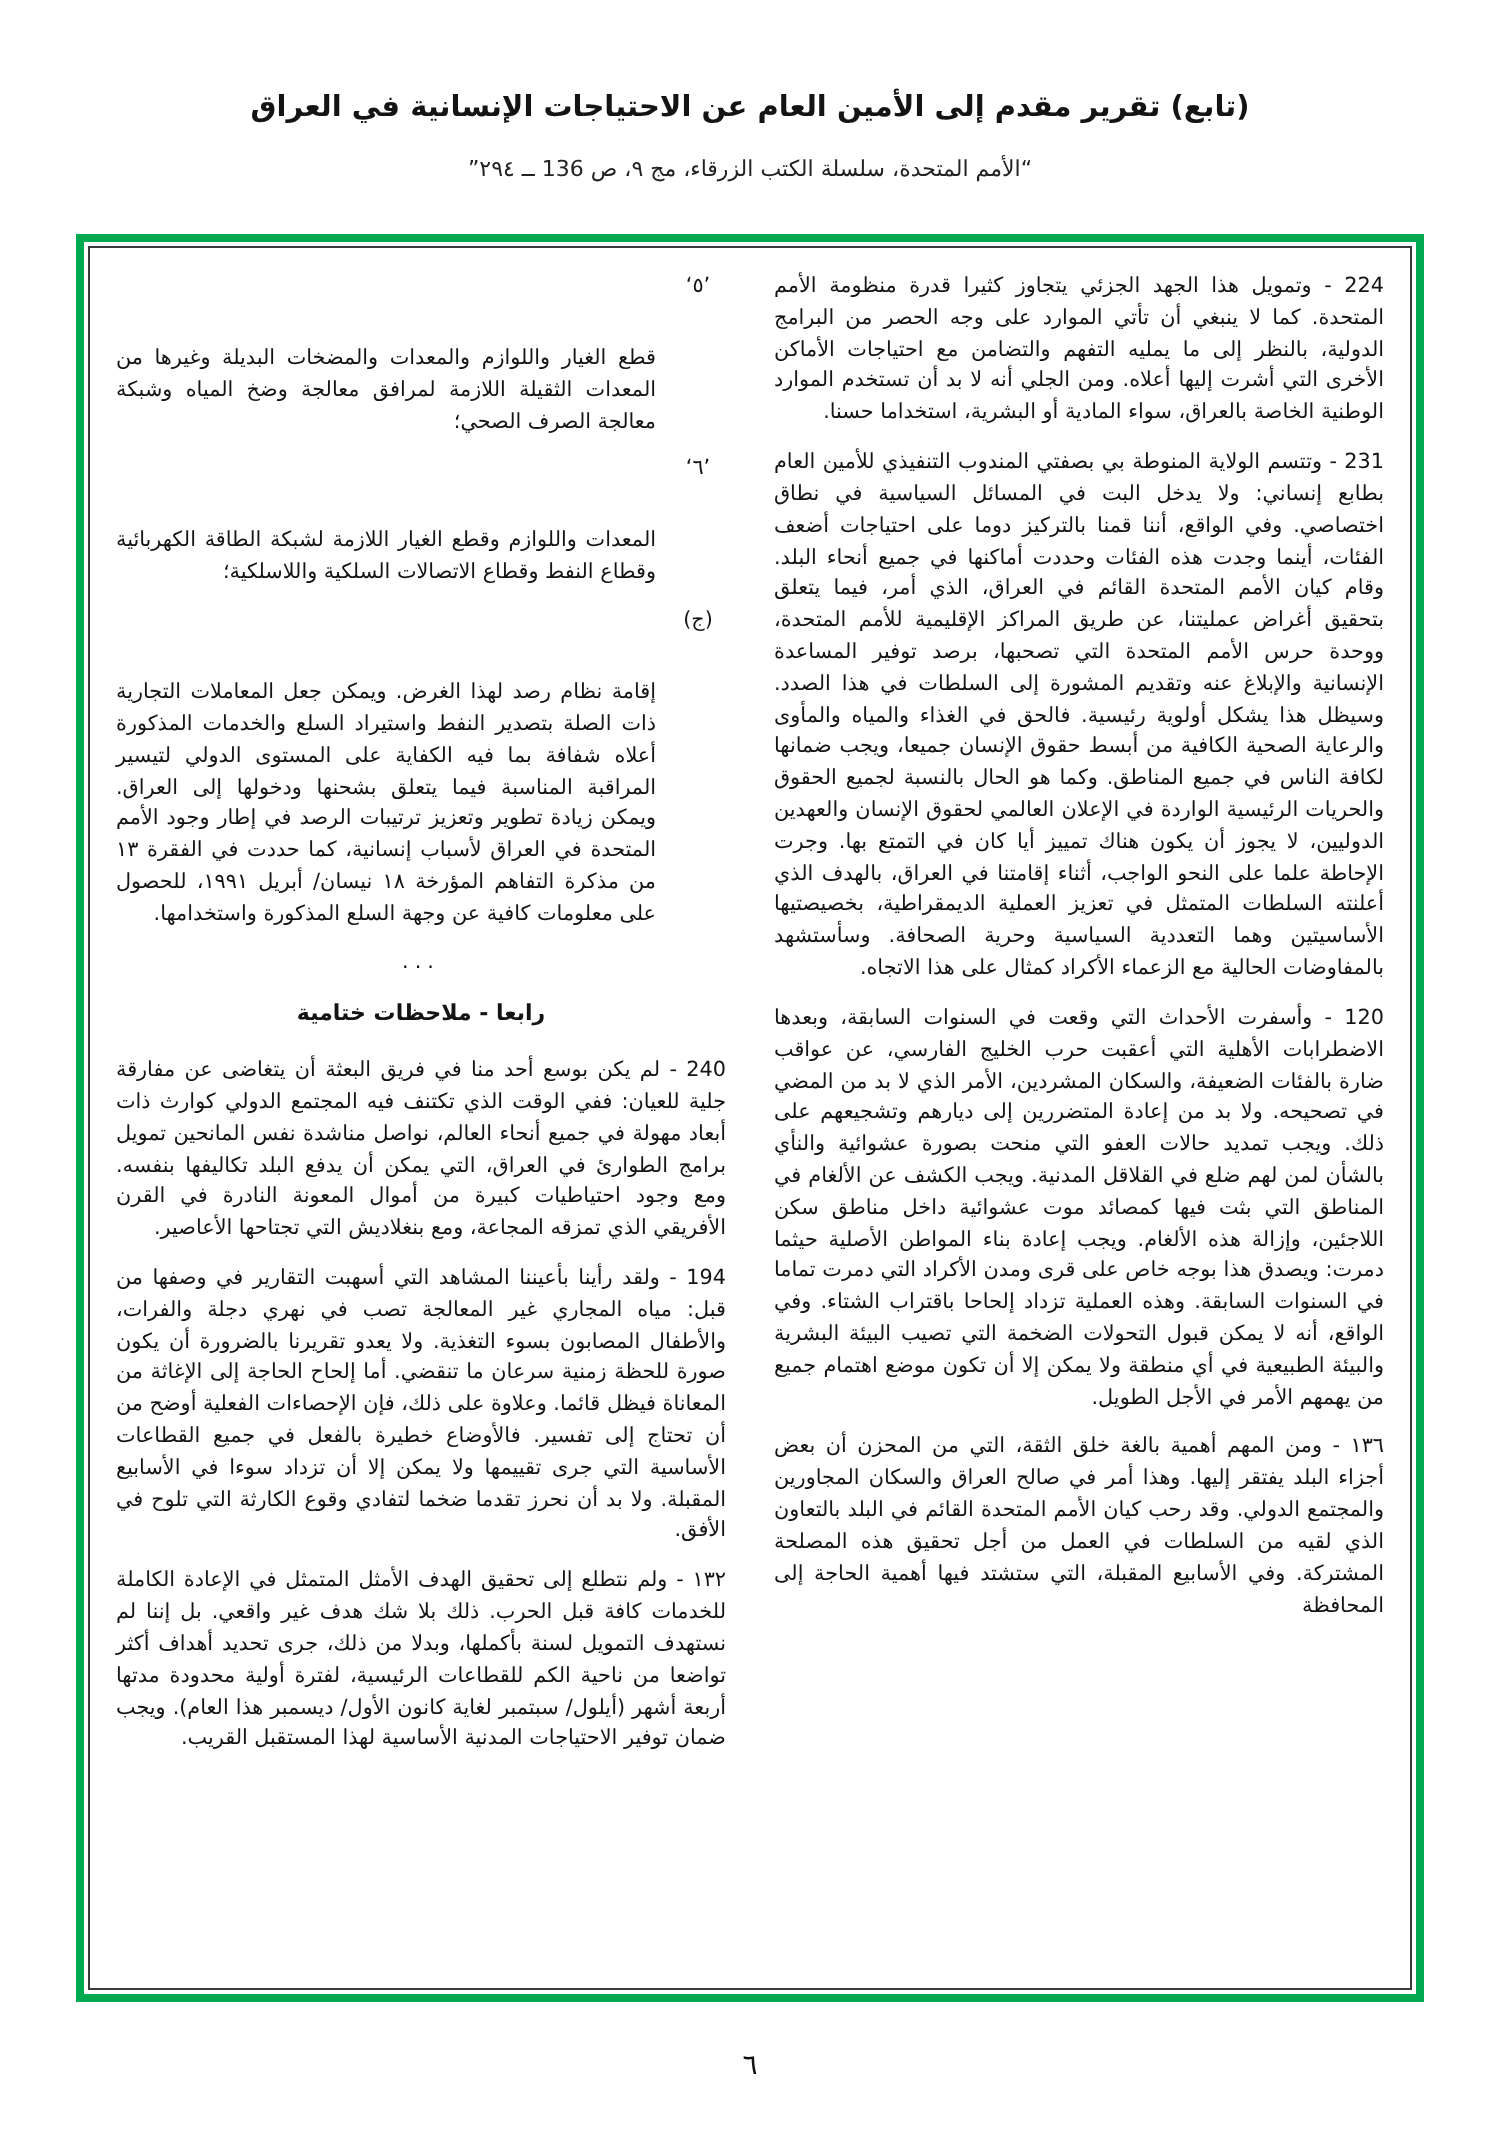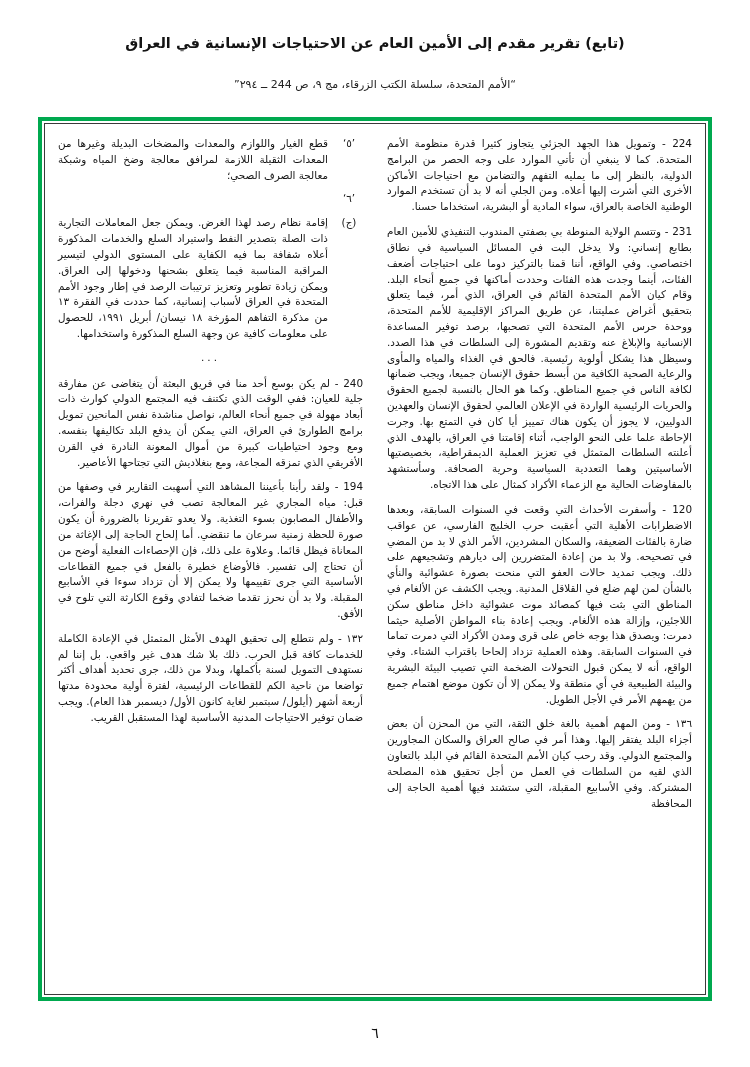--- a/index.html
+++ b/index.html
@@ -7,21 +7,21 @@
   body {
     background: #ffffff;
     font-family: "DejaVu Sans", sans-serif;
     color: #141414;
     position: relative;
     overflow: hidden;
   }
   .sheet { position: absolute; inset: 0; }
 
   .doc-title {
-    position: absolute; top: 35px; left: 0; right: 0;
+    position: absolute; top: 46px; left: 0; right: 0;
     text-align: center; direction: rtl;
     font-weight: bold; font-size: 14.5px;
   }
   .doc-subtitle {
     position: absolute; top: 78px; left: 0; right: 0;
     text-align: center; direction: rtl;
     font-size: 11px; color: #222;
   }
 
   .frame {
@@ -50,41 +50,41 @@
     text-align: justify;
     font-size: 10.4px;
     line-height: 1.52;
   }
 
   .para { margin-bottom: 9px; }
   .pnum { white-space: nowrap; }
 
   .hang { display: flex; gap: 7px; margin-bottom: 8px; }
   .hang .marker { flex: 0 0 28px; text-align: center; white-space: nowrap; }
-  .hang .itext { flex: 1 1 auto; min-width: 0; }
+  .hang .itext { flex: 1 1 auto; min-width: 0; margin-top: 36px; }
 
   .ellipsis-line { text-align: center; letter-spacing: 3px; margin: 4px 0 10px; }
 
   .section-heading {
     text-align: center; font-weight: bold;
     font-size: 11px; margin: 8px 0 12px;
   }
 
   .page-number {
     position: absolute; bottom: 26px; left: 0; right: 0;
     text-align: center; font-size: 14px; color: #111;
   }
 </style>
 </head>
 <body>
 
 <div class="sheet">
 
   <div class="doc-title">(تابع) تقرير مقدم إلى الأمين العام عن الاحتياجات الإنسانية في العراق</div>
-  <div class="doc-subtitle">“الأمم المتحدة، سلسلة الكتب الزرقاء، مج ٩، ص 244 ــ ٢٩٤”</div>
+  <div class="doc-subtitle">“الأمم المتحدة، سلسلة الكتب الزرقاء، مج ٩، ص 136 ــ ٢٩٤”</div>
 
   <div class="frame" style="border-color: rgb(0, 169, 79);">
     <div class="frame-inner">
       <div class="columns">
 
         <div class="col">
           <p class="para">
             <span class="pnum">224 -</span>
             <span>وتمويل هذا الجهد الجزئي يتجاوز كثيرا قدرة منظومة الأمم المتحدة. كما لا ينبغي أن تأتي الموارد على وجه الحصر من البرامج الدولية، بالنظر إلى ما يمليه التفهم والتضامن مع احتياجات الأماكن الأخرى التي أشرت إليها أعلاه. ومن الجلي أنه لا بد أن تستخدم الموارد الوطنية الخاصة بالعراق، سواء المادية أو البشرية، استخداما حسنا.</span>
           </p>
@@ -102,28 +102,30 @@
           </p>
         </div>
 
         <div class="col">
           <div class="hang">
             <span class="marker">’٥‘</span>
             <span class="itext">قطع الغيار واللوازم والمعدات والمضخات البديلة وغيرها من المعدات الثقيلة اللازمة لمرافق معالجة وضخ المياه وشبكة معالجة الصرف الصحي؛</span>
           </div>
           <div class="hang">
             <span class="marker">’٦‘</span>
+            <span class="itext">المعدات واللوازم وقطع الغيار اللازمة لشبكة الطاقة الكهربائية وقطاع النفط وقطاع الاتصالات السلكية واللاسلكية؛</span>
           </div>
           <div class="hang">
             <span class="marker">(ج)</span>
             <span class="itext">إقامة نظام رصد لهذا الغرض. ويمكن جعل المعاملات التجارية ذات الصلة بتصدير النفط واستيراد السلع والخدمات المذكورة أعلاه شفافة بما فيه الكفاية على المستوى الدولي لتيسير المراقبة المناسبة فيما يتعلق بشحنها ودخولها إلى العراق. ويمكن زيادة تطوير وتعزيز ترتيبات الرصد في إطار وجود الأمم المتحدة في العراق لأسباب إنسانية، كما حددت في الفقرة ١٣ من مذكرة التفاهم المؤرخة ١٨ نيسان/ أبريل ١٩٩١، للحصول على معلومات كافية عن وجهة السلع المذكورة واستخدامها.</span>
           </div>
 
           <div class="ellipsis-line">...</div>
 
+          <div class="section-heading">رابعا - ملاحظات ختامية</div>
 
           <p class="para">
             <span class="pnum">240 -</span>
             <span>لم يكن بوسع أحد منا في فريق البعثة أن يتغاضى عن مفارقة جلية للعيان: ففي الوقت الذي تكتنف فيه المجتمع الدولي كوارث ذات أبعاد مهولة في جميع أنحاء العالم، نواصل مناشدة نفس المانحين تمويل برامج الطوارئ في العراق، التي يمكن أن يدفع البلد تكاليفها بنفسه. ومع وجود احتياطيات كبيرة من أموال المعونة النادرة في القرن الأفريقي الذي تمزقه المجاعة، ومع بنغلاديش التي تجتاحها الأعاصير.</span>
           </p>
           <p class="para">
             <span class="pnum">194 -</span>
             <span>ولقد رأينا بأعيننا المشاهد التي أسهبت التقارير في وصفها من قبل: مياه المجاري غير المعالجة تصب في نهري دجلة والفرات، والأطفال المصابون بسوء التغذية. ولا يعدو تقريرنا بالضرورة أن يكون صورة للحظة زمنية سرعان ما تنقضي. أما إلحاح الحاجة إلى الإغاثة من المعاناة فيظل قائما. وعلاوة على ذلك، فإن الإحصاءات الفعلية أوضح من أن تحتاج إلى تفسير. فالأوضاع خطيرة بالفعل في جميع القطاعات الأساسية التي جرى تقييمها ولا يمكن إلا أن تزداد سوءا في الأسابيع المقبلة. ولا بد أن نحرز تقدما ضخما لتفادي وقوع الكارثة التي تلوح في الأفق.</span>
           </p>
           <p class="para">

